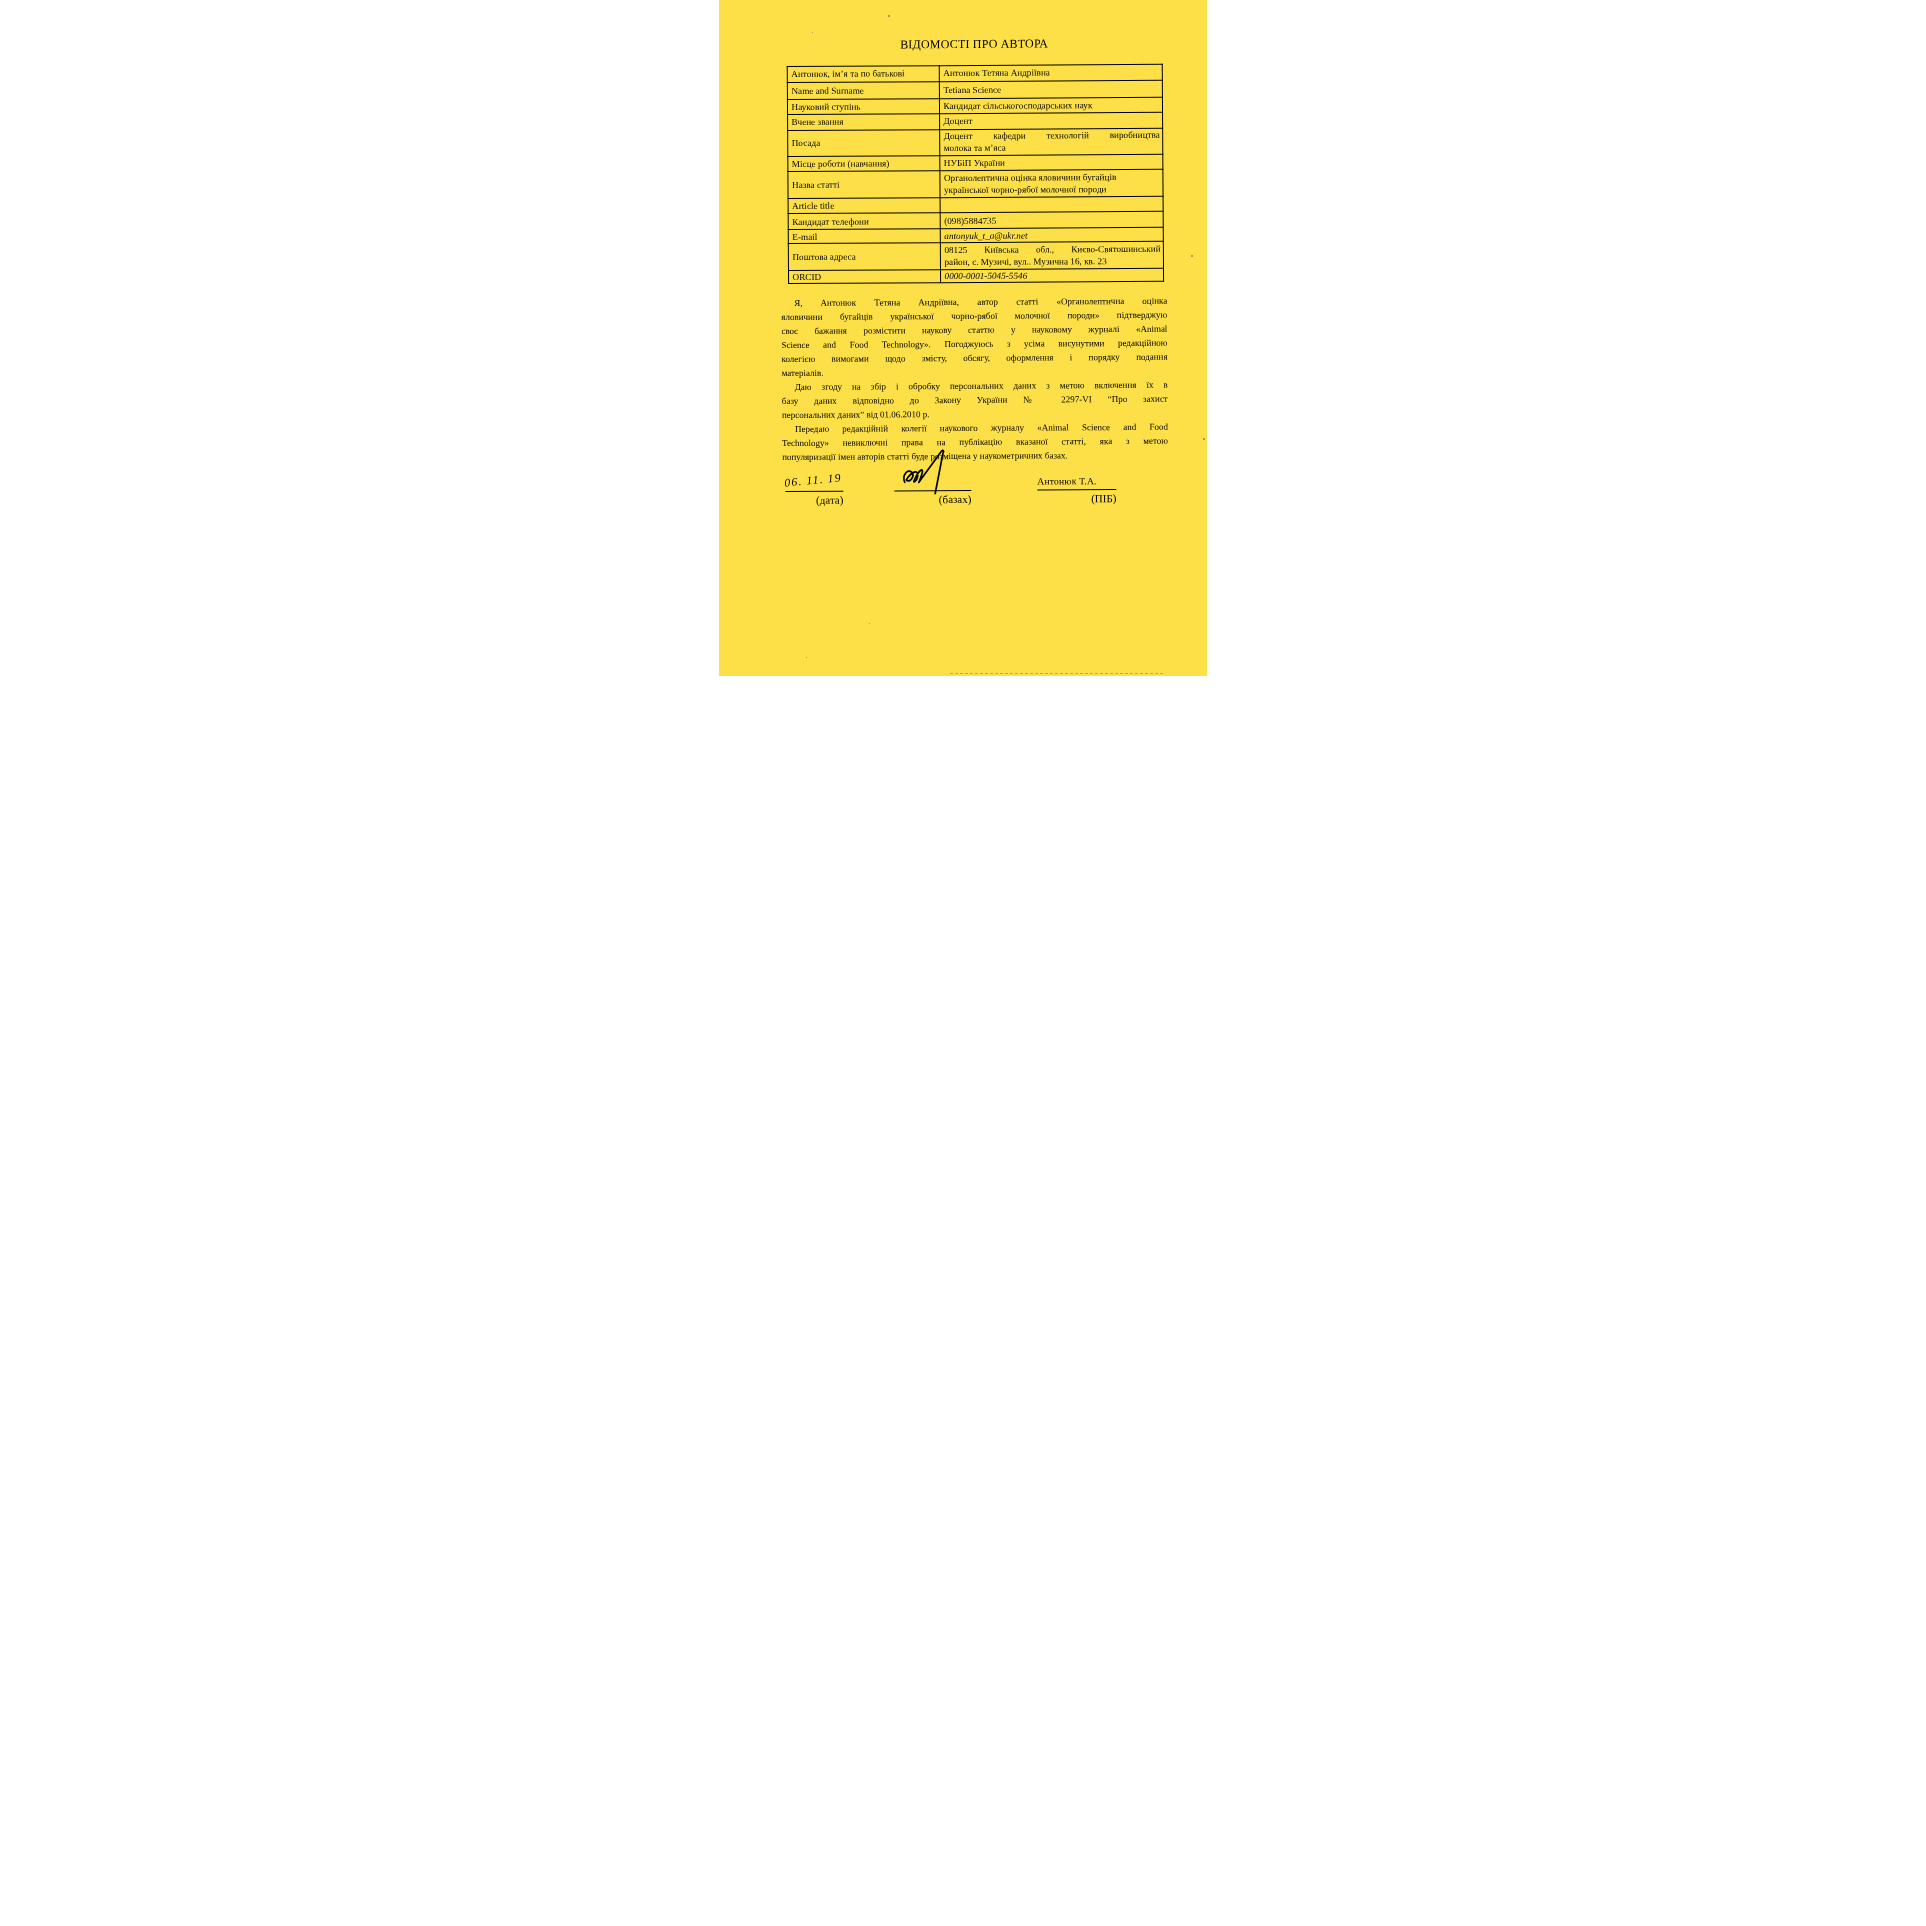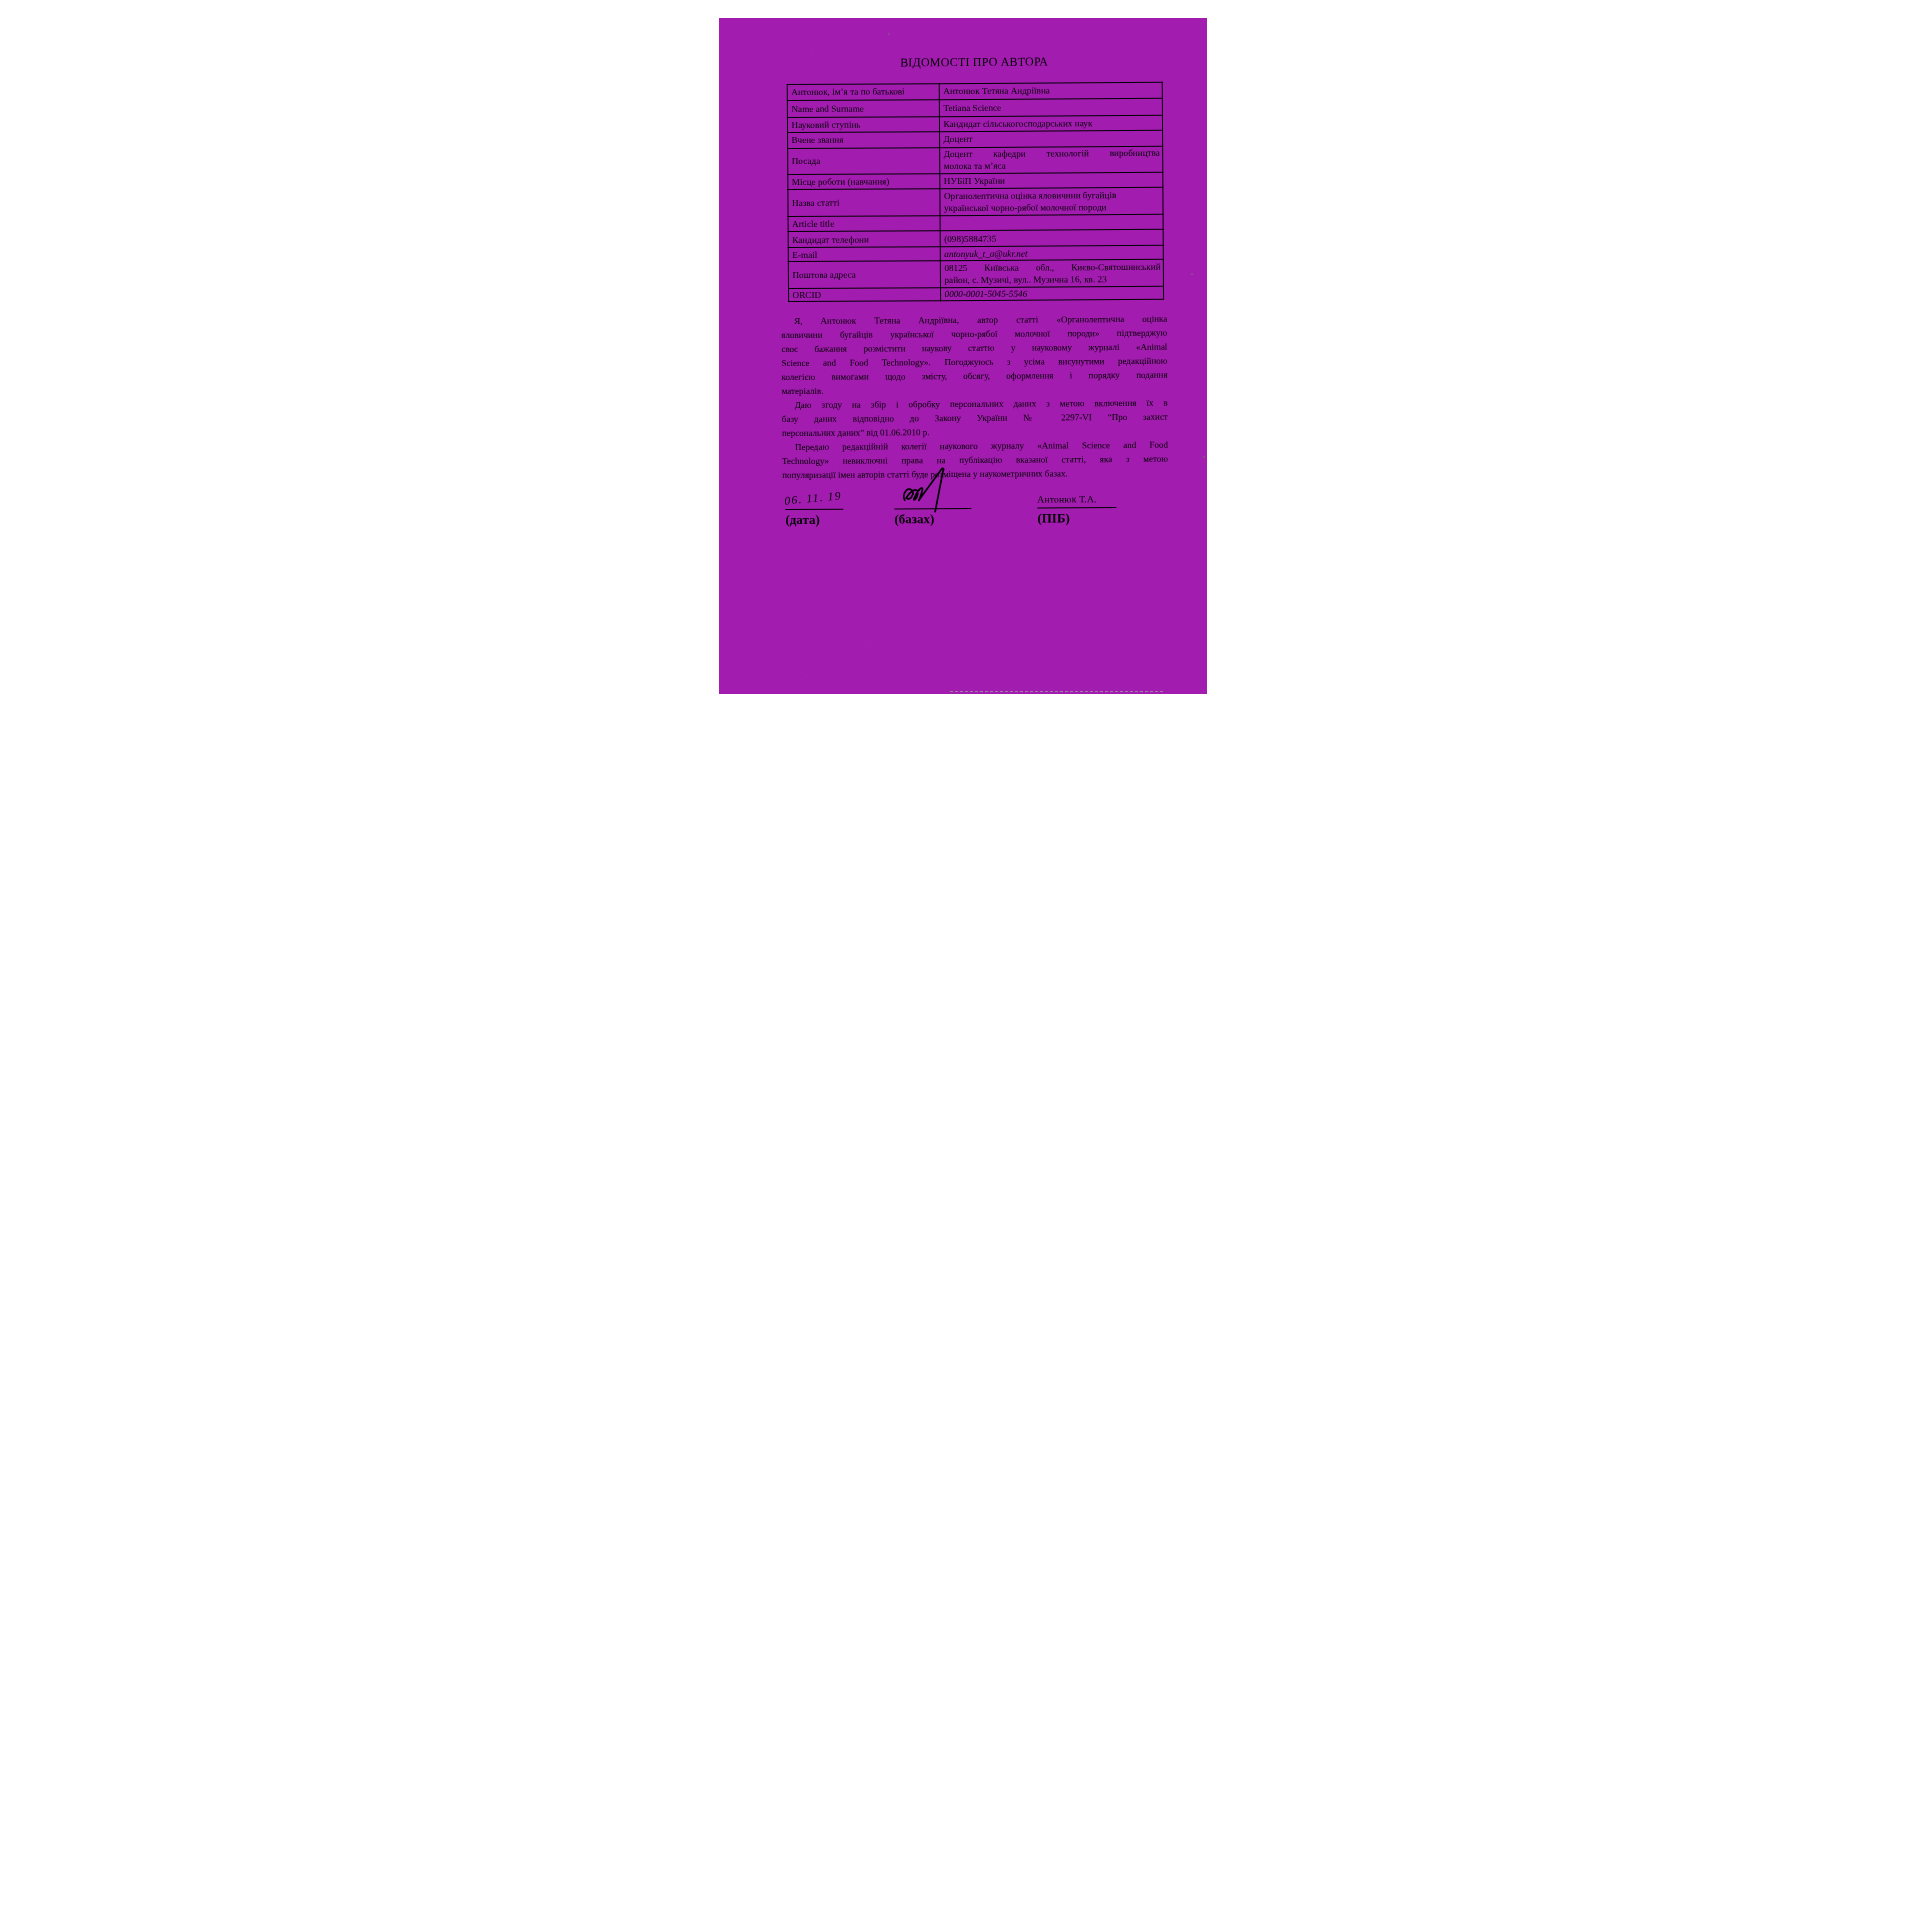--- a/index.html
+++ b/index.html
@@ -1,20 +1,20 @@
 <!DOCTYPE html>
 <html style="font-size:6.2px"><head>
 <meta charset="utf-8">
 <style>
   html,body { margin:0; padding:0; background:#ffffff; }
   .page {
     position: relative;
     width: 488px; height: 676px;
-    margin: 18px auto;
-    background: #a21caf;
+    margin: 0 auto;
+    background: #fde047;
     color: #000;
     font-family: "Liberation Serif", serif;
     overflow: hidden;
   }
   .tilt { position:absolute; inset:0; transform: rotate(-0.35deg); transform-origin: 50% 40%; }
 
   .doc-title {
     margin: 37px 0 0 0;
     padding-left: 25px;
     text-align: center;
@@ -54,21 +54,21 @@
   .pline.last { text-align-last: left; }
 
   .sig-area { position: relative; margin-top: 9.2px; height: 65px; }
   .sig-col { position: absolute; top: 0; }
   .col-date { left: 65px; width: 58px; }
   .col-sign { left: 174px; width: 77px; }
   .col-name { left: 317px; width: 79px; }
   .sig-rule { position: absolute; top: 17.7px; left: 0; right: 0; border-top: 1.2px solid #000; }
   .sig-caption {
     position: absolute; top: 21.6px; left: 0; right: 0;
-    text-align: left; font-size: 13px; font-weight: bold;
+    text-align: right; font-size: 11px;
   }
   .hand-date {
     position: absolute; top: 1.5px; left: -0.8px; right: 0;
     font-size: 11.6px; font-style: italic; letter-spacing: 1.2px;
     transform: rotate(-5deg);
     white-space: nowrap;
   }
   .scribble { position: absolute; left: 2.3px; top: -24px; width: 73px; height: 47px; overflow: visible; }
   .sig-name {
     position: absolute; top: 4.2px; left: 0; right: 0;

